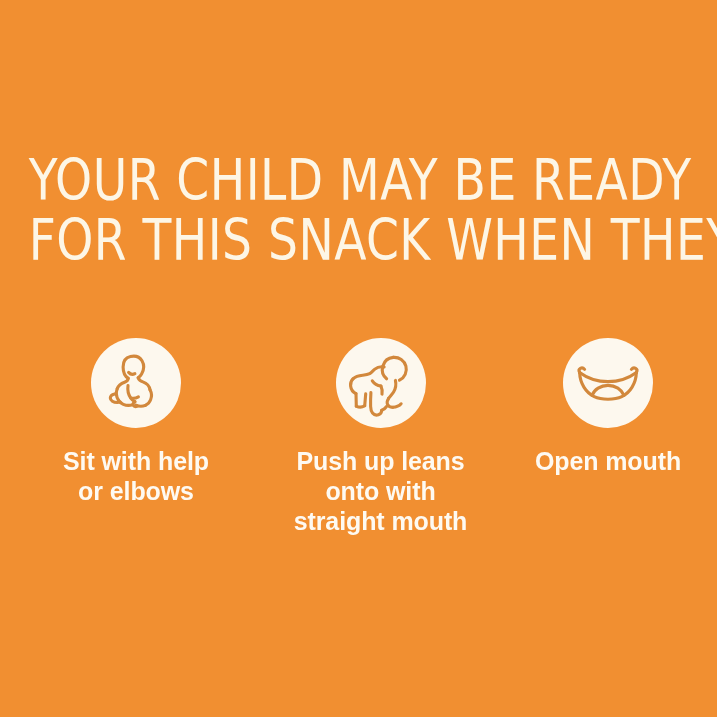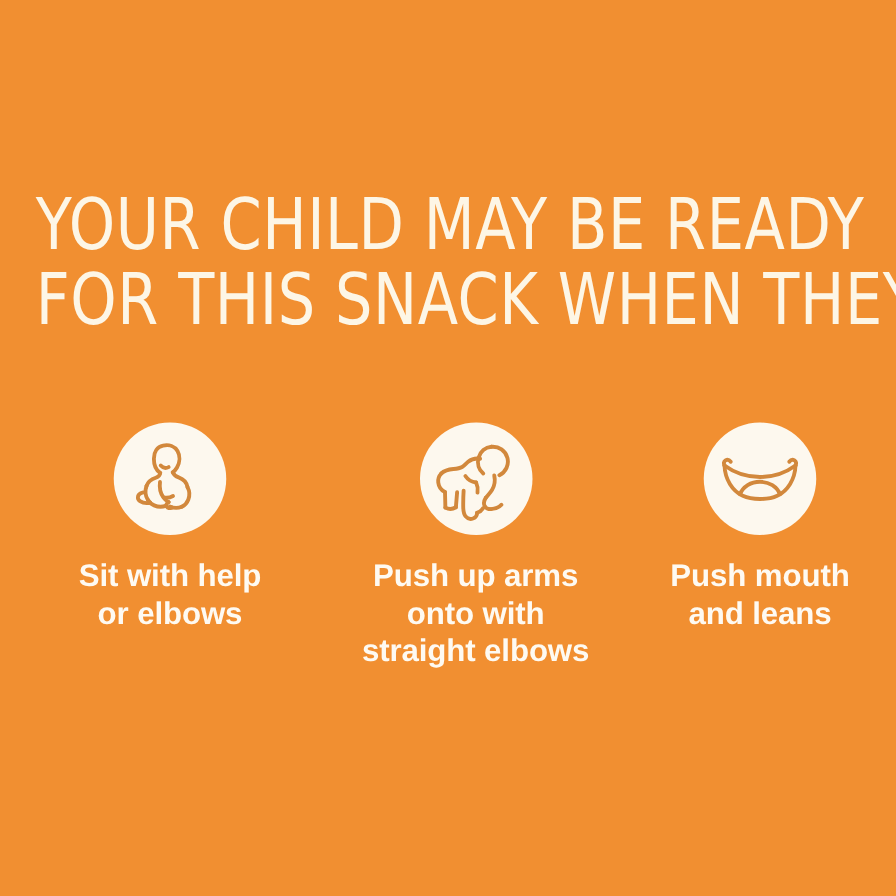--- a/index.html
+++ b/index.html
@@ -158,23 +158,23 @@
 
             <path d="M27.9 47.6c-0.3 4.6 -0.4 9.2 -0.3 13.8 0.1 2.4 0.4 4.9 1.9 6.7 1.4 1.7 3.8 2.4 5.9 1.7 2.0 -0.7 3.3 -2.6 3.3 -4.6"></path>
 
             <path d="M38.7 65.2c2.0 -0.6 3.7 -1.9 4.7 -3.6"></path>
 
             <path d="M37.9 41.0c1.2 2.6 1.6 5.4 1.1 8.1"></path>
           </g>
         </svg>
       </div>
       <div class="caption">
-        <span class="cap-line">Push up arms</span>
+        <span class="cap-line">Push up leans</span>
         <span class="cap-line">onto with</span>
-        <span class="cap-line">straight elbows</span>
+        <span class="cap-line">straight mouth</span>
       </div>
     </div>
 
     <div class="column col-3">
       <div class="icon-circle">
         <svg width="74" height="74" viewBox="0 0 74 74" aria-hidden="true">
           <g fill="none" stroke="#D2883C" stroke-width="3.1" stroke-linecap="round" stroke-linejoin="round">
 
             <path d="M8.6 26.4C17.0 32.6 27.0 35.6 37.0 35.6c10.0 0 20.0 -3.0 28.4 -9.2"></path>
 
@@ -182,19 +182,18 @@
 
             <path d="M65.4 26.4c0.9 -1.6 0.6 -3.3 -0.8 -4.1 -1.4 -0.8 -3.1 -0.3 -4.2 1.1"></path>
 
             <path d="M8.6 26.4c0.4 11.0 6.2 20.2 14.6 24.2 4.2 2.0 9.1 2.6 13.8 2.6 4.7 0 9.6 -0.6 13.8 -2.6 8.4 -4.0 14.2 -13.2 14.6 -24.2"></path>
 
             <path d="M21.0 49.4c2.4 -6.0 8.6 -10.0 16.0 -10.0 7.4 0 13.6 4.0 16.0 10.0"></path>
           </g>
         </svg>
       </div>
       <div class="caption">
-        <span class="cap-line">Push mouth</span>
-        <span class="cap-line">and leans</span>
+        <span class="cap-line">Open mouth</span>
       </div>
     </div>
 
   </div>
 </div>
 
 </body></html>

